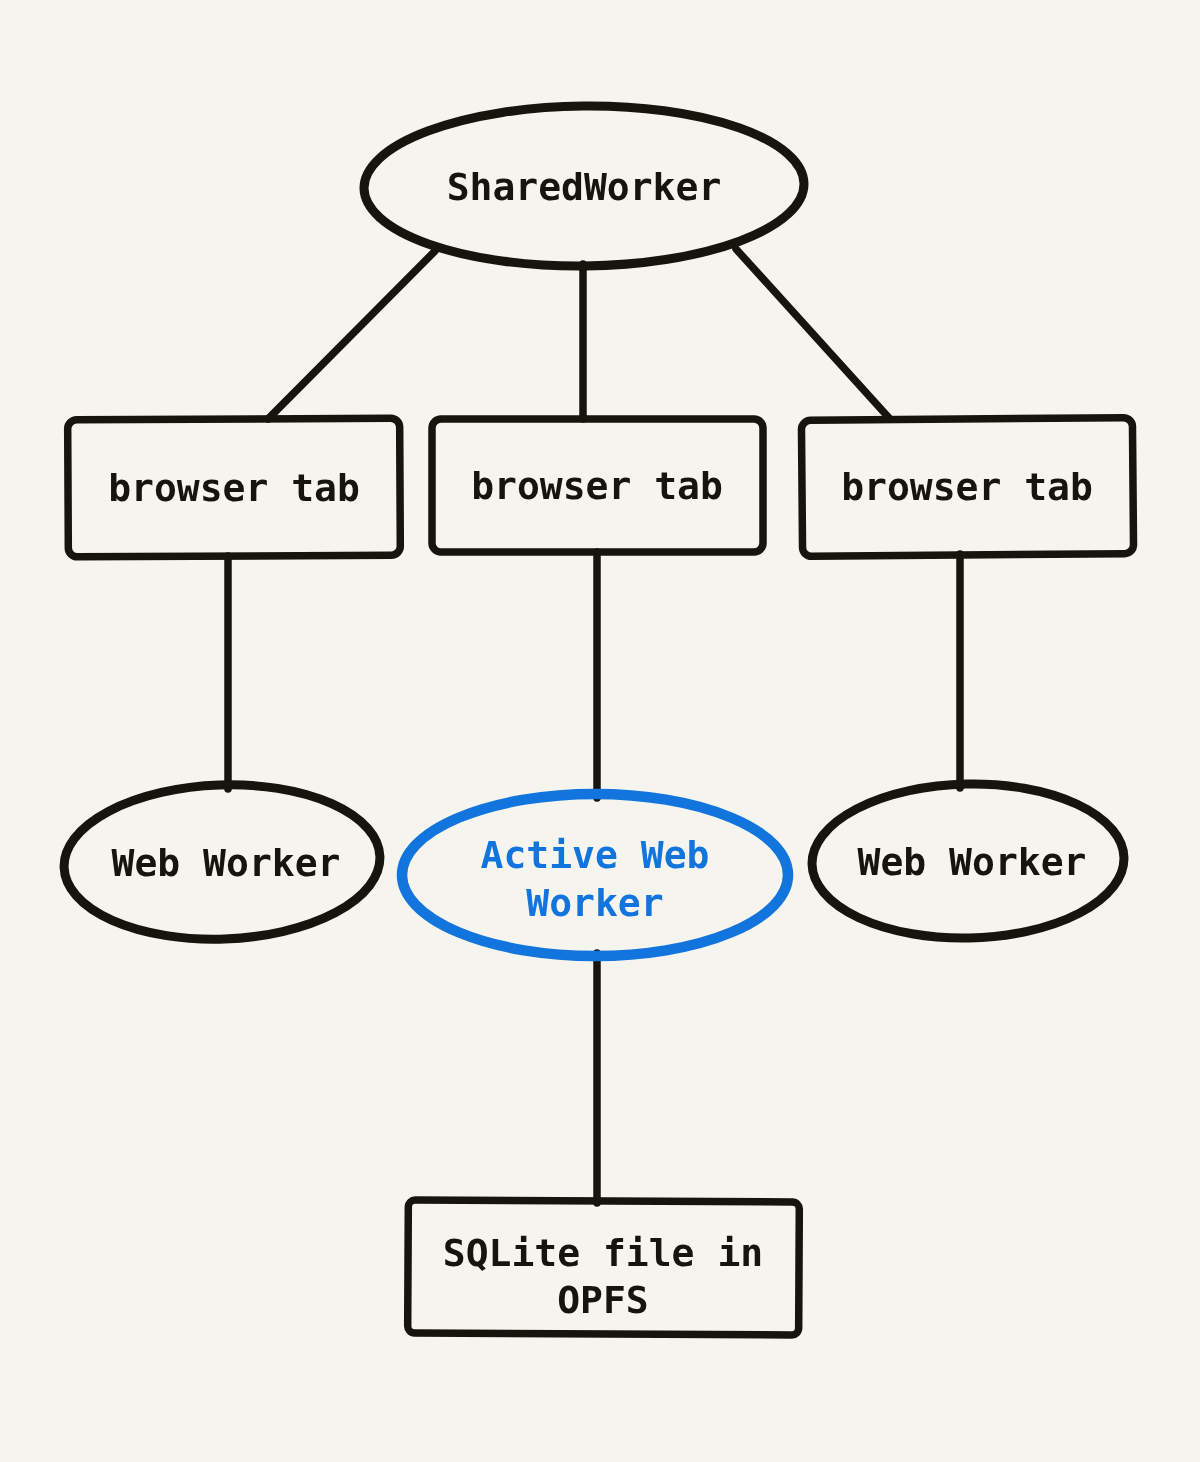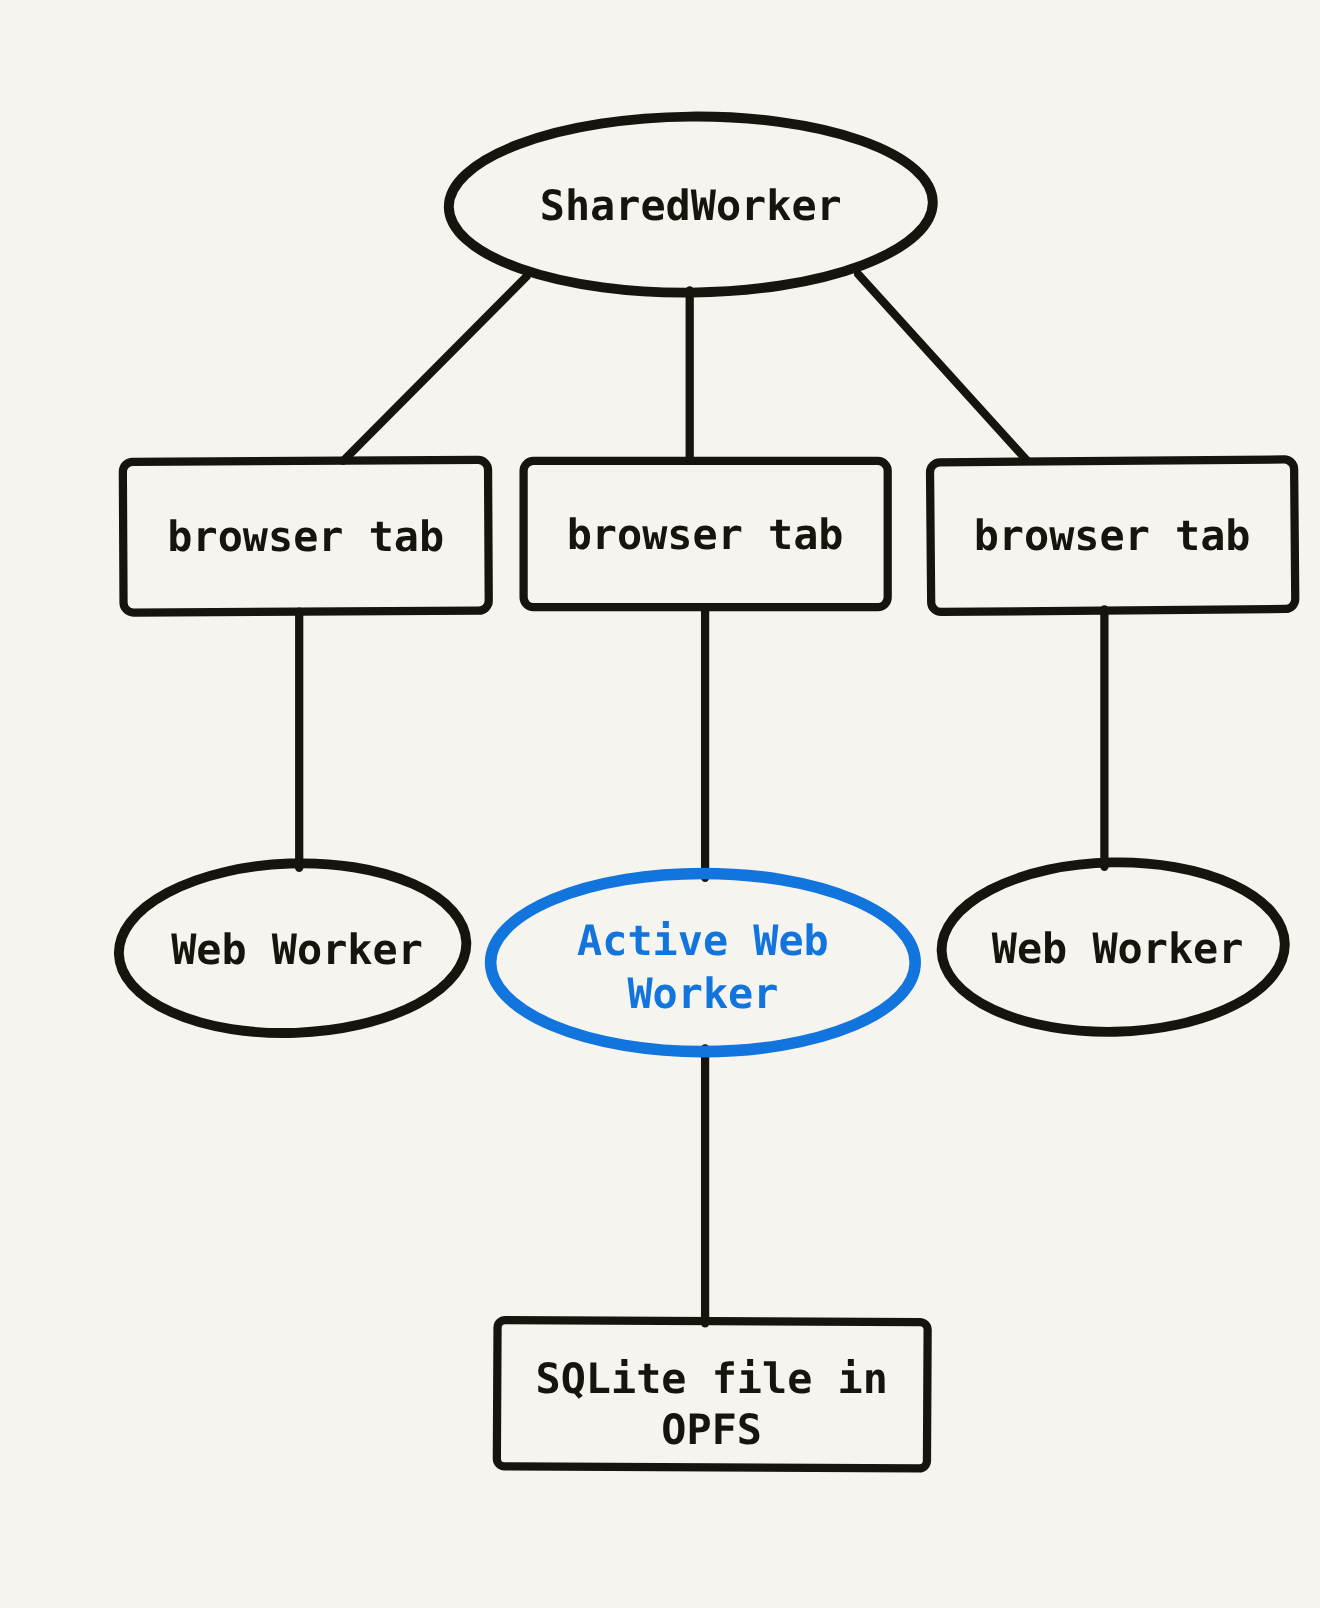--- a/index.html
+++ b/index.html
@@ -12,21 +12,20 @@
     margin: 0;
     background: var(--background);
     font-family: "DejaVu Sans Mono", "Liberation Mono", monospace;
   }
   .stage {
     position: relative;
     width: 1200px;
     height: 1462px;
     background: var(--background);
     overflow: hidden;
-    padding-left: 44px;
   }
   svg { display: block; }
   .shape {
     fill: none;
     stroke: var(--ink);
     stroke-width: 7.5;
   }
   .ellipse-node { stroke-width: 9; }
   .edge {
     stroke: var(--ink);

